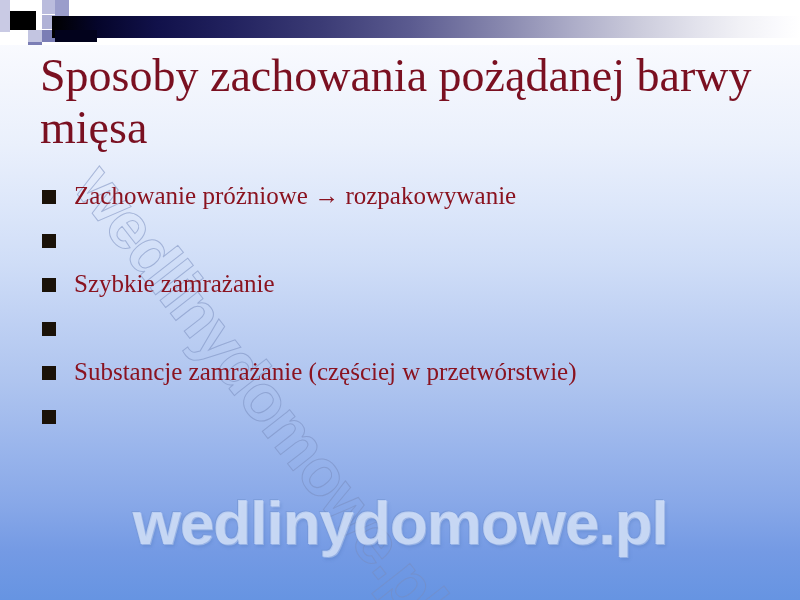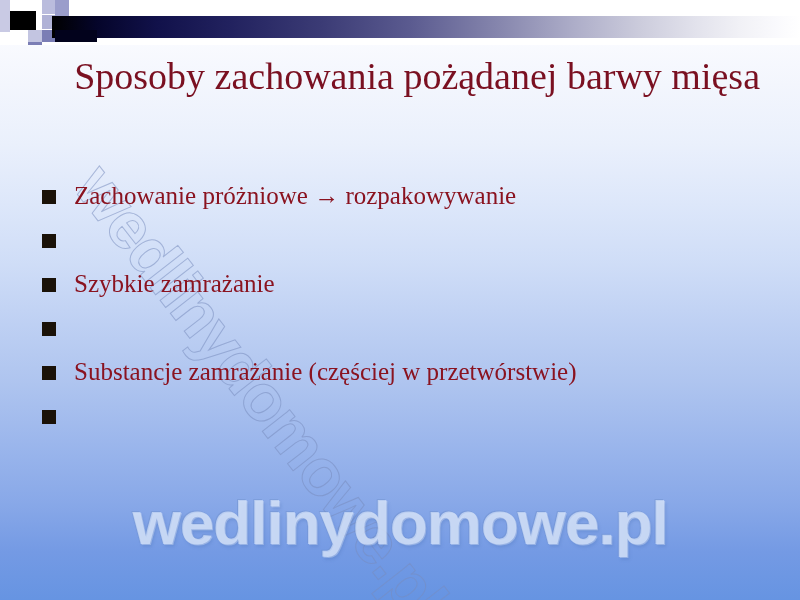--- a/index.html
+++ b/index.html
@@ -67,22 +67,22 @@
   .blk {
     position: absolute;
   }
 
   
   .title {
     position: absolute;
     left: 40px;
     top: 50px;
     width: 720px;
-    text-align: right;
-    font-size: 38px;
+    text-align: left;
+    font-size: 46px;
     line-height: 52px;
     color: #7a1021;
     letter-spacing: 0px;
     font-weight: normal;
     z-index: 5;
   }
 
   
   .bullets {
     position: absolute;

